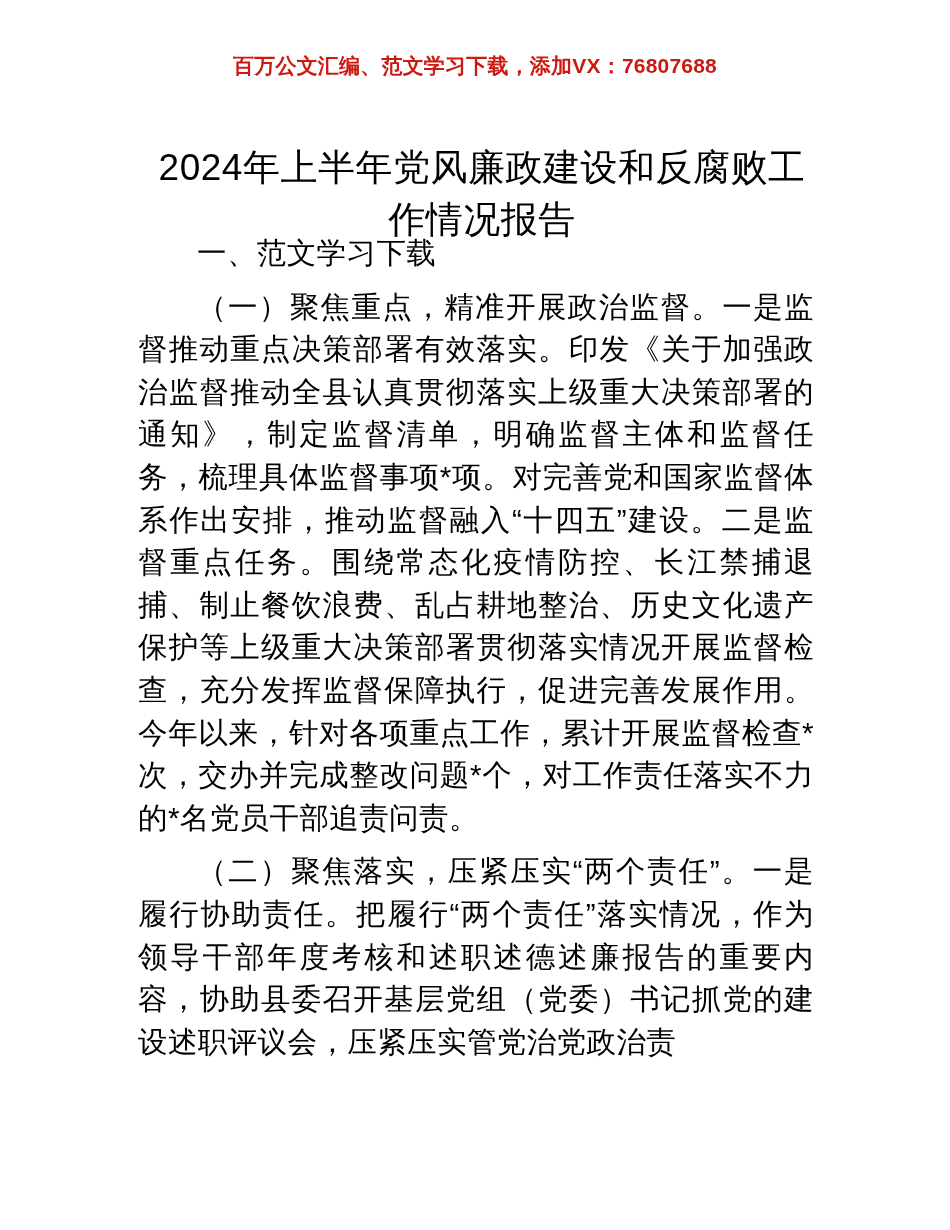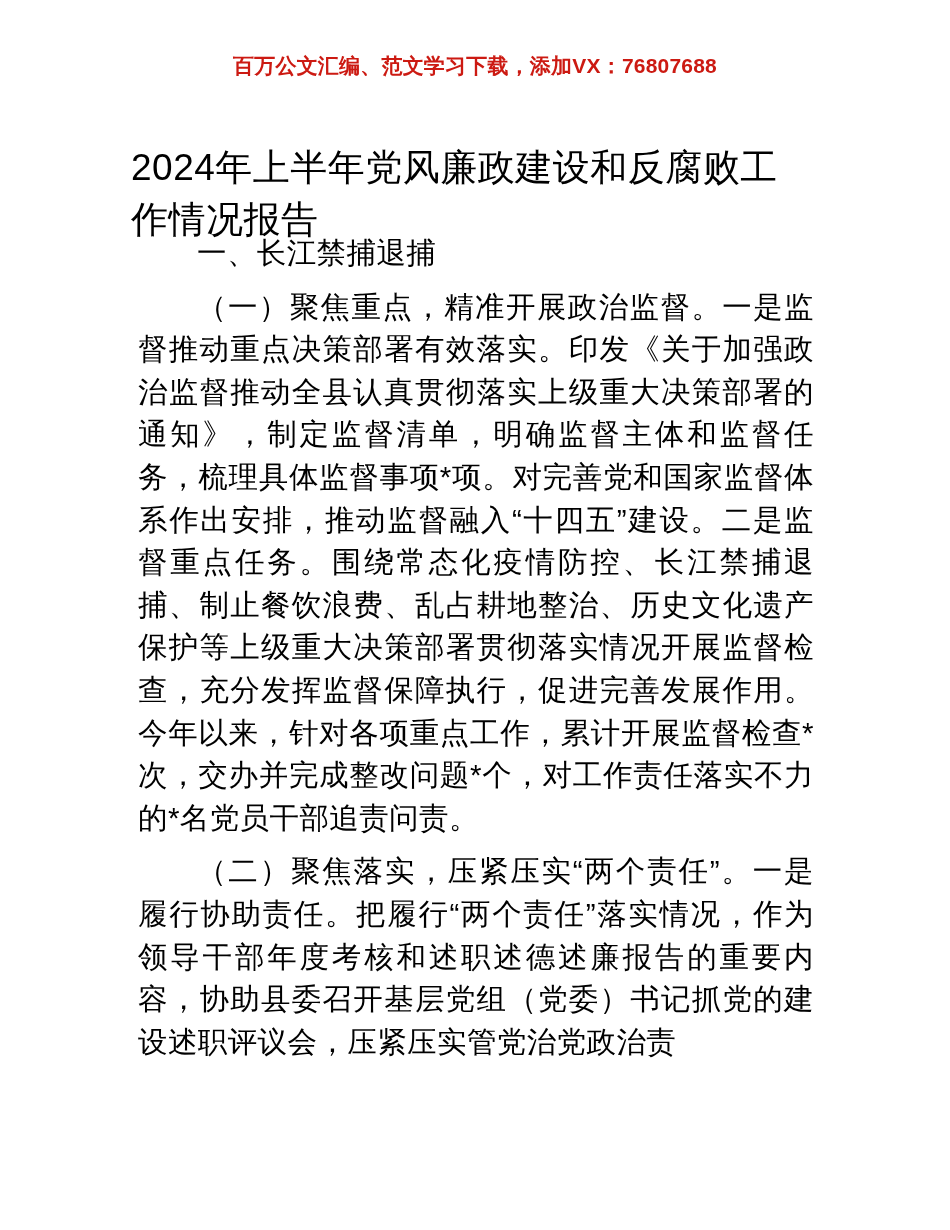--- a/index.html
+++ b/index.html
@@ -29,22 +29,23 @@
     text-align: center;
     font-size: 21px;
     line-height: 28px;
     font-weight: bold;
     letter-spacing: 0.2px;
     white-space: nowrap;
   }
   .doc-title {
     position: absolute;
     top: 113px;
-    left: 131px;
+    left: 145px;
     width: 674px;
+    text-align: center;
     font-size: 37px;
     line-height: 52px;
     font-weight: normal;
     letter-spacing: 0.5px;
   }
   .body-area {
     position: absolute;
     top: 216px;
     left: 138px;
     width: 676px;
@@ -76,21 +77,21 @@
 
 <div class="page">
 
   <div class="ad-banner" style="color: rgb(204, 26, 18);">百万公文汇编、范文学习下载，添加VX：76807688</div>
 
   <h1 class="doc-title">2024年上半年党风廉政建设和反腐败工作情况报告</h1>
 
   <div class="body-area">
 
 
-    <p class="para heading">一、长江禁捕退捕</p>
+    <p class="para heading">一、范文学习下载</p>
 
     <p class="para indent gap">（一）聚焦重点，精准开展政治监督。一是监督推动重点决策部署有效落实。印发《关于加强政治监督推动全县认真贯彻落实上级重大决策部署的通知》，制定监督清单，明确监督主体和监督任务，梳理具体监督事项*项。对完善党和国家监督体系作出安排，推动监督融入“十四五”建设。二是监督重点任务。围绕常态化疫情防控、长江禁捕退捕、制止餐饮浪费、乱占耕地整治、历史文化遗产保护等上级重大决策部署贯彻落实情况开展监督检查，充分发挥监督保障执行，促进完善发展作用。今年以来，针对各项重点工作，累计开展监督检查*次，交办并完成整改问题*个，对工作责任落实不力的*名党员干部追责问责。</p>
 
     <p class="para indent gap">（二）聚焦落实，压紧压实“两个责任”。一是履行协助责任。把履行“两个责任”落实情况，作为领导干部年度考核和述职述德述廉报告的重要内容，协助县委召开基层党组（党委）书记抓党的建设述职评议会，压紧压实管党治党政治责</p>
 
   </div>
 
 </div>
 
 </body></html>

